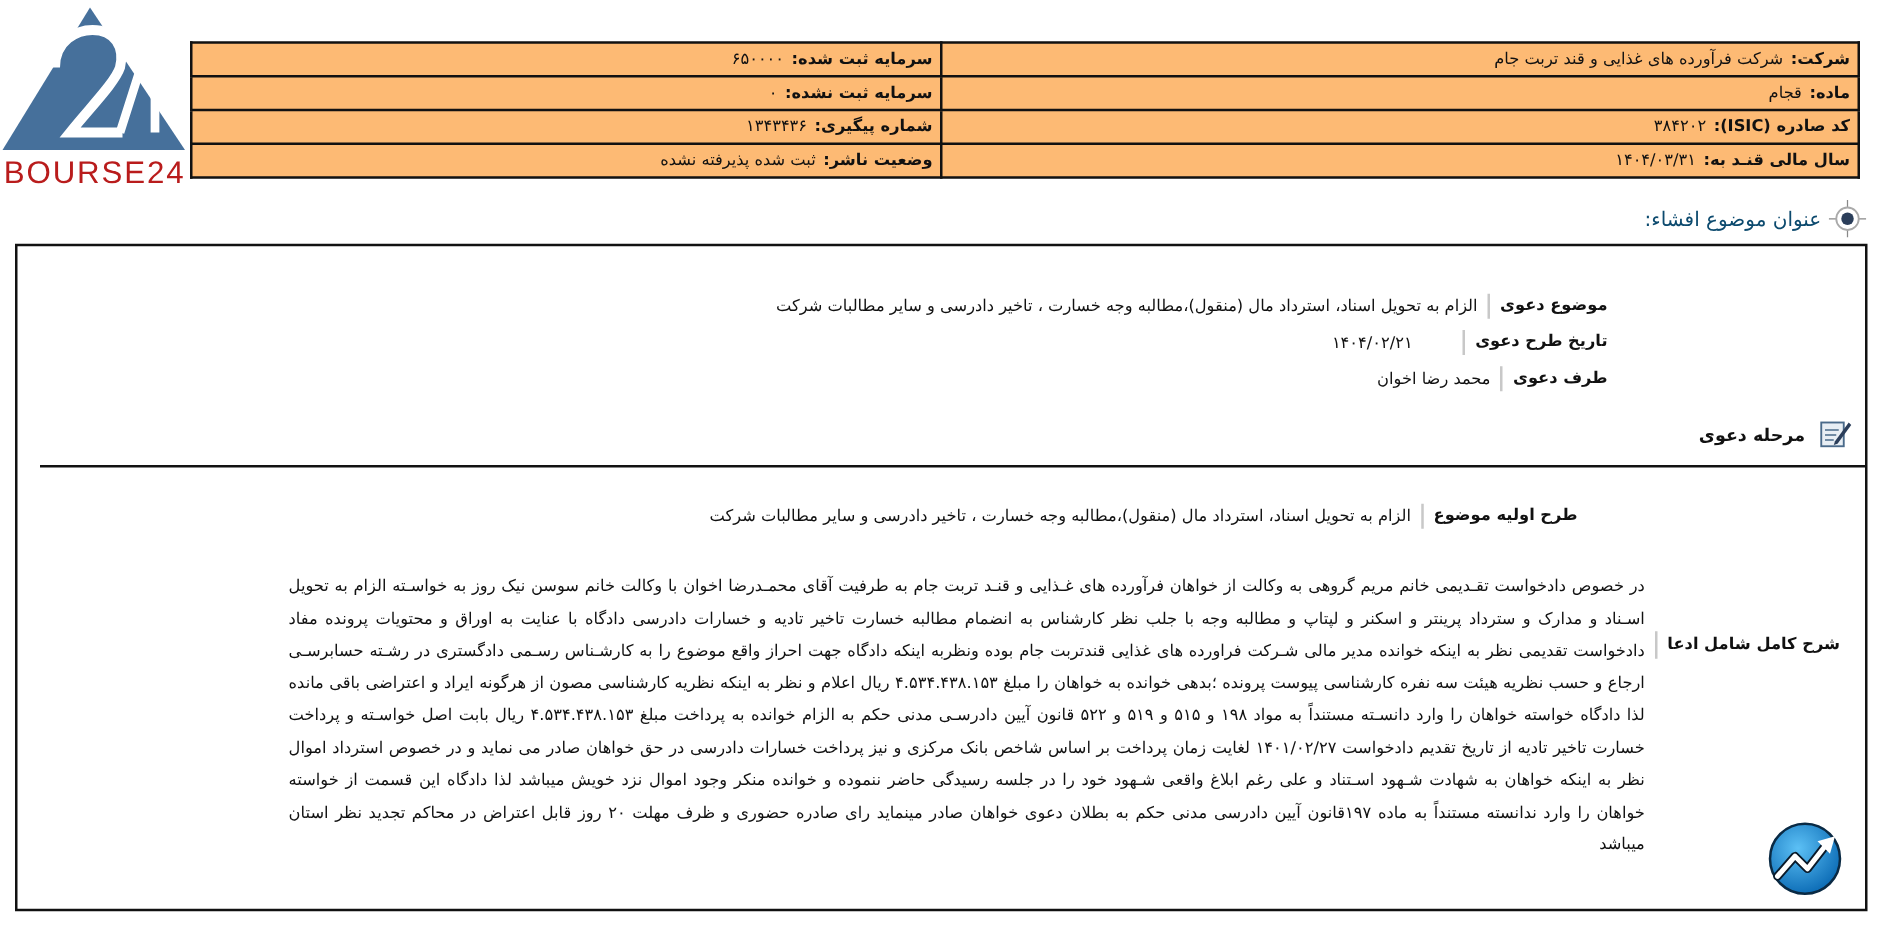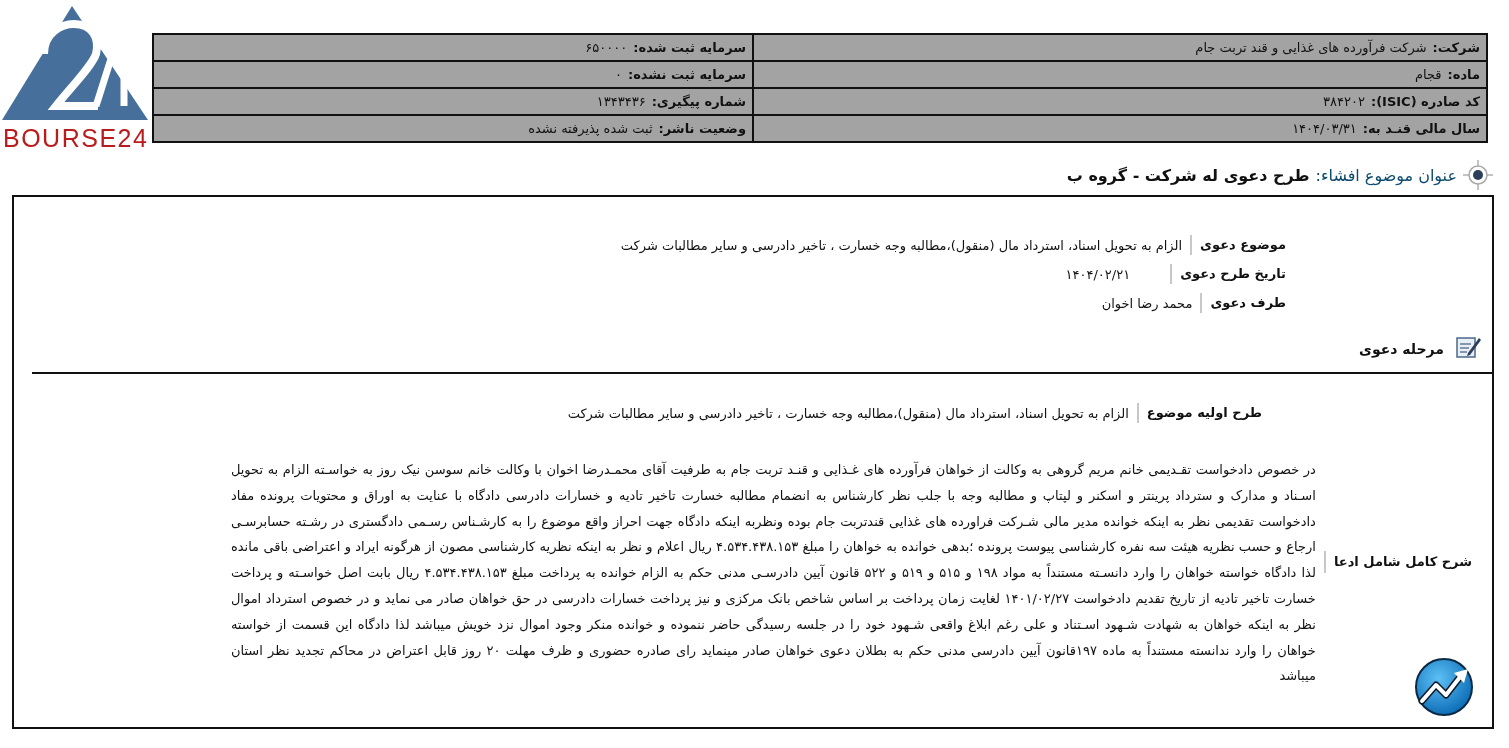--- a/index.html
+++ b/index.html
@@ -7,21 +7,21 @@
          font-family:"DejaVu Sans", sans-serif; color:#111; }
 
   
   .logo { position:absolute; left:0; top:2px; width:152px; height:148px; }
   .logo svg { display:block; }
   .logo-text { position:absolute; left:3px; top:122px; font-family:"Liberation Sans", sans-serif;
                font-size:25px; letter-spacing:1.5px; color:#b91c1c; font-weight:400; }
 
   
   .info { position:absolute; left:152px; top:33px; width:1336px; border-collapse:collapse; direction:rtl; }
-  .info td { background:#a3a3a3; border:2px solid #111; height:25px; padding:0 6px; font-size:13px;
+  .info td { background:#fdba74; border:2px solid #111; height:25px; padding:0 6px; font-size:13px;
              white-space:nowrap; vertical-align:middle; }
   .info td.c-left { width:586px; }
   .info .lbl { font-weight:bold; }
   .info .val { margin-right:6px; }
 
   
   .disc { position:absolute; right:16px; top:160px; direction:rtl; display:flex; align-items:center; gap:6px; }
   .disc .target { width:30px; height:30px; position:relative; }
   .disc .caption { font-size:16px; color:#0c4a6e; }
   .disc .title { font-size:16px; font-weight:bold; }
@@ -32,21 +32,21 @@
 
   .row { position:absolute; direction:rtl; display:flex; align-items:center; font-size:13px; }
   .row .k { font-weight:bold; padding-left:8px; border-left:2px solid #c8c8c8; white-space:nowrap; line-height:20px; }
   .row .v { padding-right:8px; white-space:nowrap; }
 
   .stage { position:absolute; right:10px; top:138px; direction:rtl; display:flex; align-items:center; gap:12px;
            font-size:14px; font-weight:bold; }
 
   .desc { position:absolute; right:20px; top:260px; direction:rtl; display:flex; align-items:flex-start; }
   .desc .k { font-weight:bold; font-size:13px; white-space:nowrap; padding-left:8px; border-left:2px solid #c8c8c8;
-             margin-top:94px; line-height:22px; }
+             margin-top:48px; line-height:22px; }
   .desc .body { width:1085px; font-size:13px; line-height:25.8px; text-align:justify; padding-right:8px; }
 
   .fab { position:absolute; right:18px; bottom:10px; width:60px; height:60px; }
 </style>
 </head>
 <body>
 
 <div class="logo">
   <svg width="152" height="125" viewBox="0 0 152 125">
     <polygon points="72,4 148,118 2,118" fill="#46709b"></polygon>
@@ -80,21 +80,20 @@
 <div class="disc">
   <span class="target">
     <svg width="30" height="30" viewBox="0 0 30 30">
       <line x1="15" y1="0" x2="15" y2="30" stroke="#888" stroke-width="1"></line>
       <line x1="0" y1="15" x2="30" y2="15" stroke="#888" stroke-width="1"></line>
       <circle cx="15" cy="15" r="9" fill="#fff" stroke="#aaa" stroke-width="1.5"></circle>
       <circle cx="15" cy="15" r="5" fill="#2b3e5a"></circle>
     </svg>
   </span>
   <span class="caption">عنوان موضوع افشاء:</span>
-  <span class="title">طرح دعوی له شرکت - گروه ب</span>
 </div>
 
 <div class="frame">
 
   <div class="row" style="right:206px; top:38px;">
     <span class="k">موضوع دعوی</span>
     <span class="v">الزام به تحویل اسناد، استرداد مال (منقول)،مطالبه وجه خسارت ، تاخیر دادرسی و سایر مطالبات شرکت</span>
   </div>
   <div class="row" style="right:206px; top:67px;">
     <span class="k">تاریخ طرح دعوی</span>

